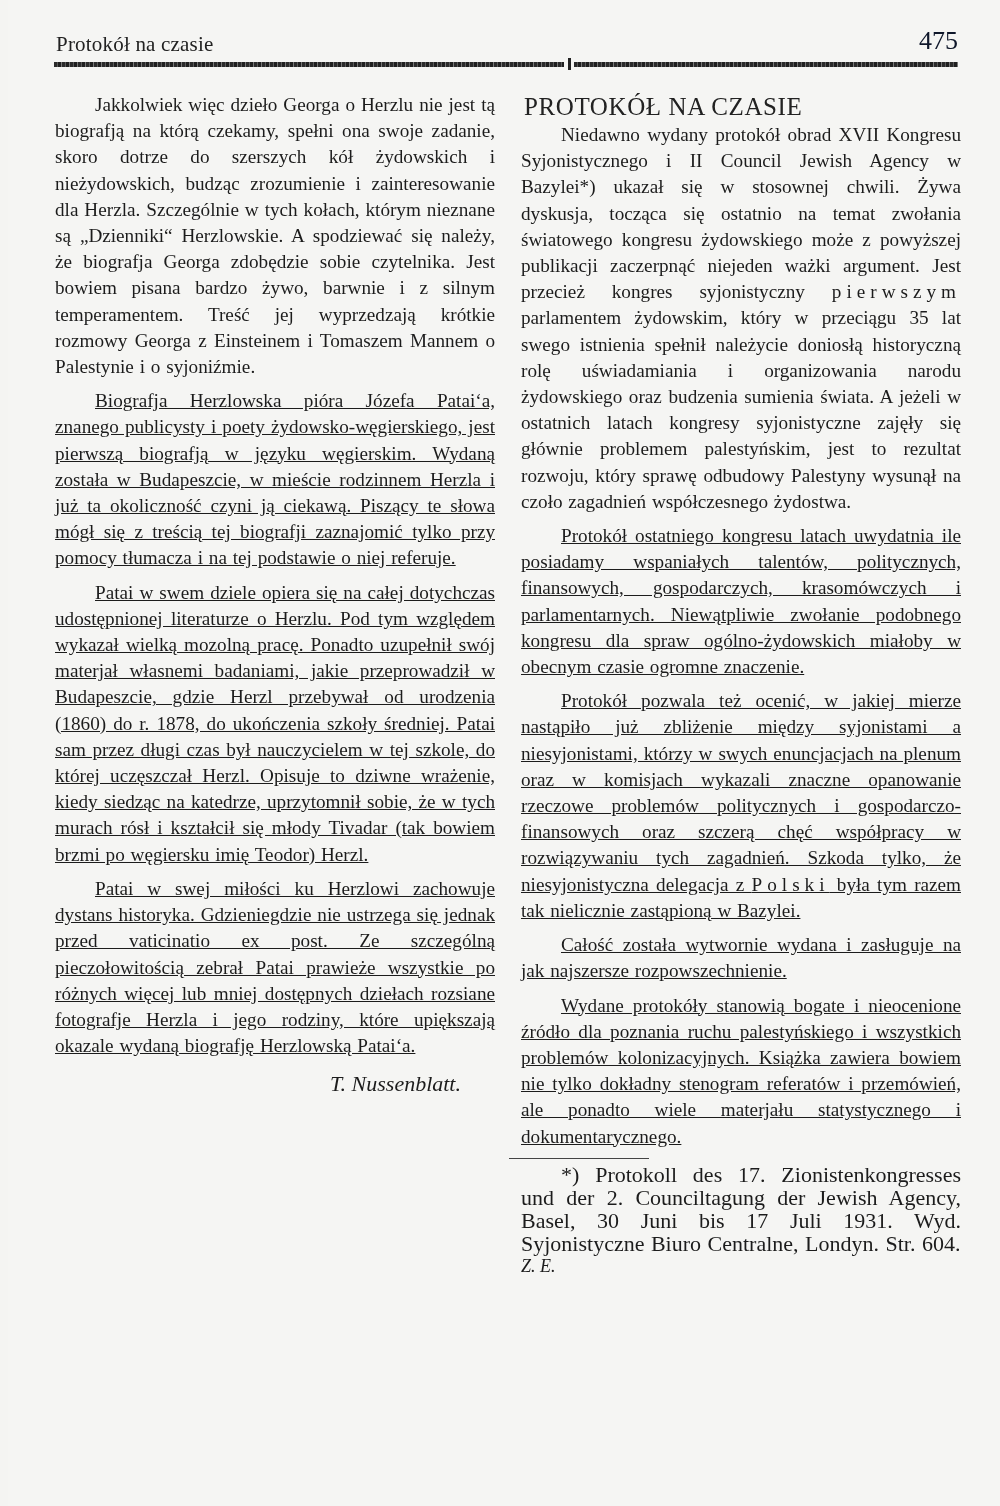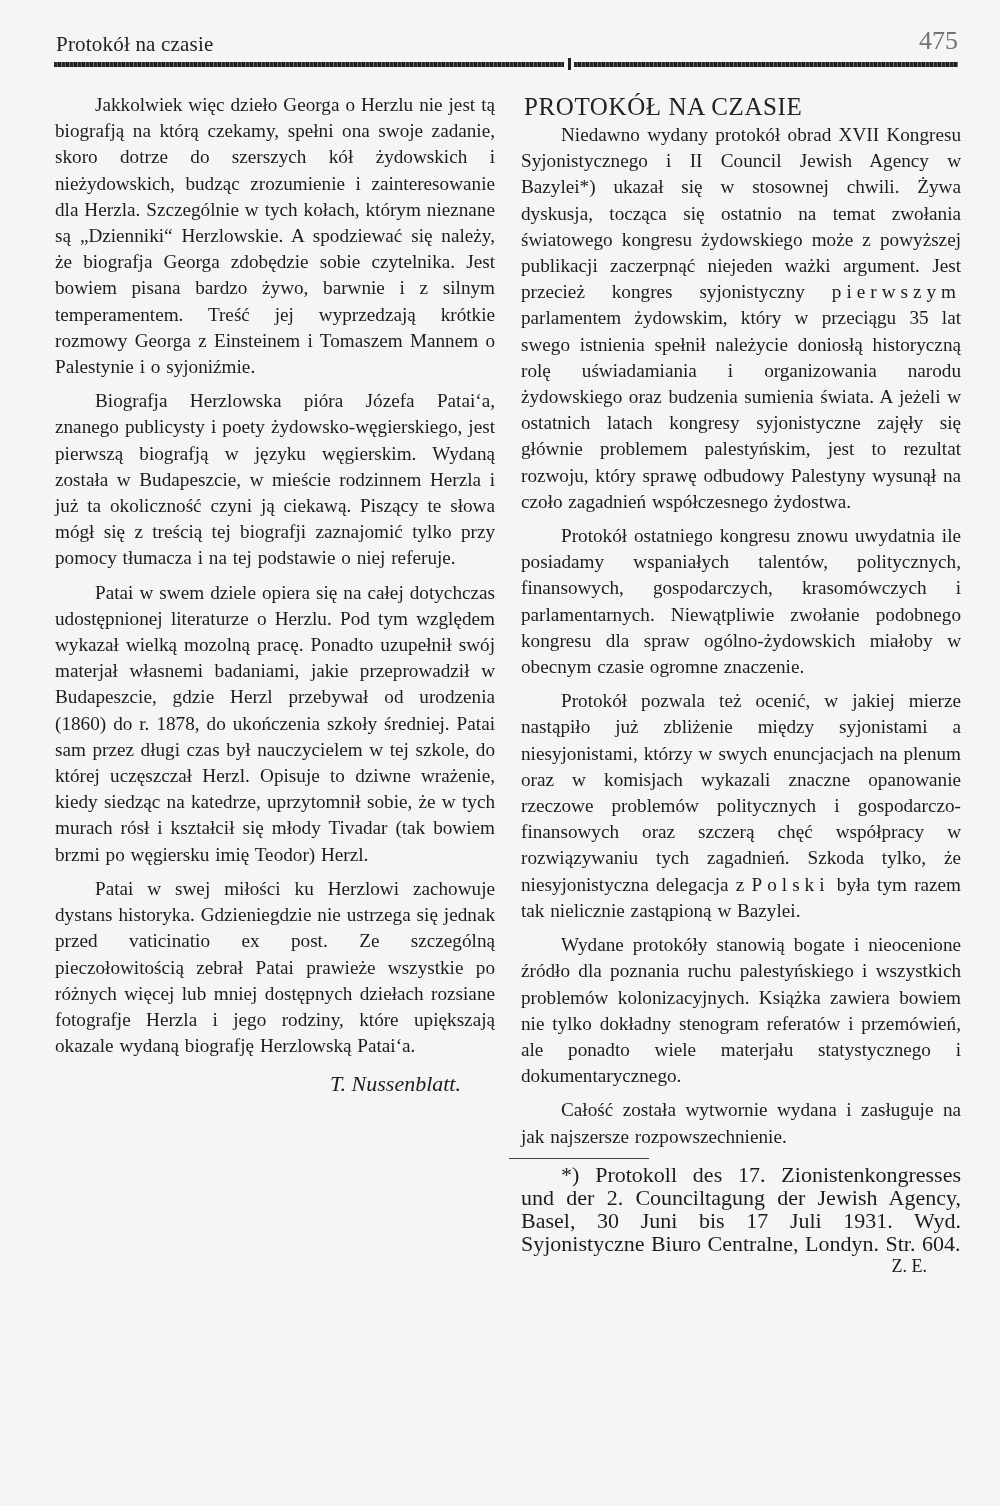--- a/index.html
+++ b/index.html
@@ -36,21 +36,21 @@
       font-size: 21px;
       letter-spacing: 0.2px;
       color: #222;
     }
     .page-number {
       position: absolute;
       right: 0;
       top: 2px;
       font-family: "Liberation Serif", serif;
       font-size: 26px;
-      color: #737373;
+      color: #0f172a;
     }
     .head-rule {
       position: absolute;
       top: 62px;
       height: 5px;
       background: repeating-linear-gradient(90deg, #2b2b2b 0px, #2b2b2b 3px, #5a5a5a 3px, #5a5a5a 4px, #1f1f1f 4px, #1f1f1f 7px, #777 7px, #777 8px);
     }
     .head-rule.left { left: 46px; width: 510px; }
     .head-rule.right { left: 566px; width: 384px; }
     .head-rule-notch {
@@ -73,21 +73,21 @@
     }
     .column.left { left: 47px; }
     .column.right { left: 513px; width: 440px; }
 
     .column p {
       margin: 0;
       text-indent: 40px;
       text-align: justify;
       word-spacing: 1px;
     }
-    .column p + p { margin-top: 8px; }
+    .column p + p { margin-top: 8px; text-decoration: underline; }
 
     .article-title {
       font-family: "Liberation Serif", serif;
       font-size: 25px;
       letter-spacing: 0.6px;
       margin: 0 0 0 3px;
       line-height: 30px;
       font-weight: normal;
       color: #222;
     }
@@ -110,21 +110,22 @@
       margin: 8px 0 4px -12px;
     }
     .footnote {
       font-size: 22px;
       line-height: 23px;
       text-align: justify;
       text-indent: 36px;
       margin: 0;
     }
     .footnote-sign {
-      text-align: right;
+      text-align: left;
+      font-style: italic;
       font-size: 18px;
       padding-right: 34px;
       margin-top: 0;
       line-height: 22px;
     }
   </style>
 </head>
 <body>
 
 <div class="page">
@@ -141,22 +142,22 @@
     <p>Jakkolwiek więc dzieło Georga o Herzlu nie jest tą biografją na którą czekamy, spełni ona swoje zadanie, skoro dotrze do szerszych kół żydowskich i nieżydowskich, budząc zrozumienie i zainteresowanie dla Herzla. Szczególnie w tych kołach, którym nieznane są „Dzienniki“ Herzlowskie. A spodziewać się należy, że biografja Georga zdobędzie sobie czytelnika. Jest bowiem pisana bardzo żywo, barwnie i z silnym temperamentem. Treść jej wyprzedzają krótkie rozmowy Georga z Einsteinem i Tomaszem Mannem o Palestynie i o syjoniźmie.</p>
     <p>Biografja Herzlowska pióra Józefa Patai‘a, znanego publicysty i poety żydowsko-węgierskiego, jest pierwszą biografją w języku węgierskim. Wydaną została w Budapeszcie, w mieście rodzinnem Herzla i już ta okoliczność czyni ją ciekawą. Piszący te słowa mógł się z treścią tej biografji zaznajomić tylko przy pomocy tłumacza i na tej podstawie o niej referuje.</p>
     <p>Patai w swem dziele opiera się na całej dotychczas udostępnionej literaturze o Herzlu. Pod tym względem wykazał wielką mozolną pracę. Ponadto uzupełnił swój materjał własnemi badaniami, jakie przeprowadził w Budapeszcie, gdzie Herzl przebywał od urodzenia (1860) do r. 1878, do ukończenia szkoły średniej. Patai sam przez długi czas był nauczycielem w tej szkole, do której uczęszczał Herzl. Opisuje to dziwne wrażenie, kiedy siedząc na katedrze, uprzytomnił sobie, że w tych murach rósł i kształcił się młody Tivadar (tak bowiem brzmi po węgiersku imię Teodor) Herzl.</p>
     <p>Patai w swej miłości ku Herzlowi zachowuje dystans historyka. Gdzieniegdzie nie ustrzega się jednak przed vaticinatio ex post. Ze szczególną pieczołowitością zebrał Patai prawieże wszystkie po różnych więcej lub mniej dostępnych dziełach rozsiane fotografje Herzla i jego rodziny, które upiększają okazale wydaną biografję Herzlowską Patai‘a.</p>
     <div class="signature">T. Nussenblatt.</div>
   </div>
 
   <div class="column right">
     <h2 class="article-title">PROTOKÓŁ NA CZASIE</h2>
     <p><span>Niedawno wydany protokół obrad XVII Kongresu Syjonistycznego i II Council Jewish Agency w Bazylei*) ukazał się w stosownej chwili. Żywa dyskusja, tocząca się ostatnio na temat zwołania światowego kongresu żydowskiego może z powyższej publikacji zaczerpnąć niejeden ważki argument. Jest przecież kongres syjonistyczny </span><span class="spaced">pierwszym</span><span> parlamentem żydowskim, który w przeciągu 35 lat swego istnienia spełnił należycie doniosłą historyczną rolę uświadamiania i organizowania narodu żydowskiego oraz budzenia sumienia świata. A jeżeli w ostatnich latach kongresy syjonistyczne zajęły się głównie problemem palestyńskim, jest to rezultat rozwoju, który sprawę odbudowy Palestyny wysunął na czoło zagadnień współczesnego żydostwa.</span></p>
-    <p>Protokół ostatniego kongresu znowu uwydatnia ile posiadamy wspaniałych talentów, politycznych, finansowych, gospodarczych, krasomówczych i parlamentarnych. Niewątpliwie zwołanie podobnego kongresu dla spraw ogólno-żydowskich miałoby w obecnym czasie ogromne znaczenie.</p>
+    <p>Protokół ostatniego kongresu latach uwydatnia ile posiadamy wspaniałych talentów, politycznych, finansowych, gospodarczych, krasomówczych i parlamentarnych. Niewątpliwie zwołanie podobnego kongresu dla spraw ogólno-żydowskich miałoby w obecnym czasie ogromne znaczenie.</p>
     <p><span>Protokół pozwala też ocenić, w jakiej mierze nastąpiło już zbliżenie między syjonistami a niesyjonistami, którzy w swych enuncjacjach na plenum oraz w komisjach wykazali znaczne opanowanie rzeczowe problemów politycznych i gospodarczo-finansowych oraz szczerą chęć współpracy w rozwiązywaniu tych zagadnień. Szkoda tylko, że niesyjonistyczna delegacja z </span><span class="spaced">Polski</span><span> była tym razem tak nielicznie zastąpioną w Bazylei.</span></p>
+    <p>Całość została wytwornie wydana i zasługuje na jak najszersze rozpowszechnienie.</p>
     <p>Wydane protokóły stanowią bogate i nieocenione źródło dla poznania ruchu palestyńskiego i wszystkich problemów kolonizacyjnych. Książka zawiera bowiem nie tylko dokładny stenogram referatów i przemówień, ale ponadto wiele materjału statystycznego i dokumentarycznego.</p>
-    <p>Całość została wytwornie wydana i zasługuje na jak najszersze rozpowszechnienie.</p>
     <div class="footnote-rule"></div>
     <p class="footnote">*) Protokoll des 17. Zionistenkongresses und der 2. Counciltagung der Jewish Agency, Basel, 30 Juni bis 17 Juli 1931. Wyd. Syjonistyczne Biuro Centralne, Londyn. Str. 604.</p>
     <div class="footnote-sign">Z. E.</div>
   </div>
 
 </div>
 
 </body></html>

